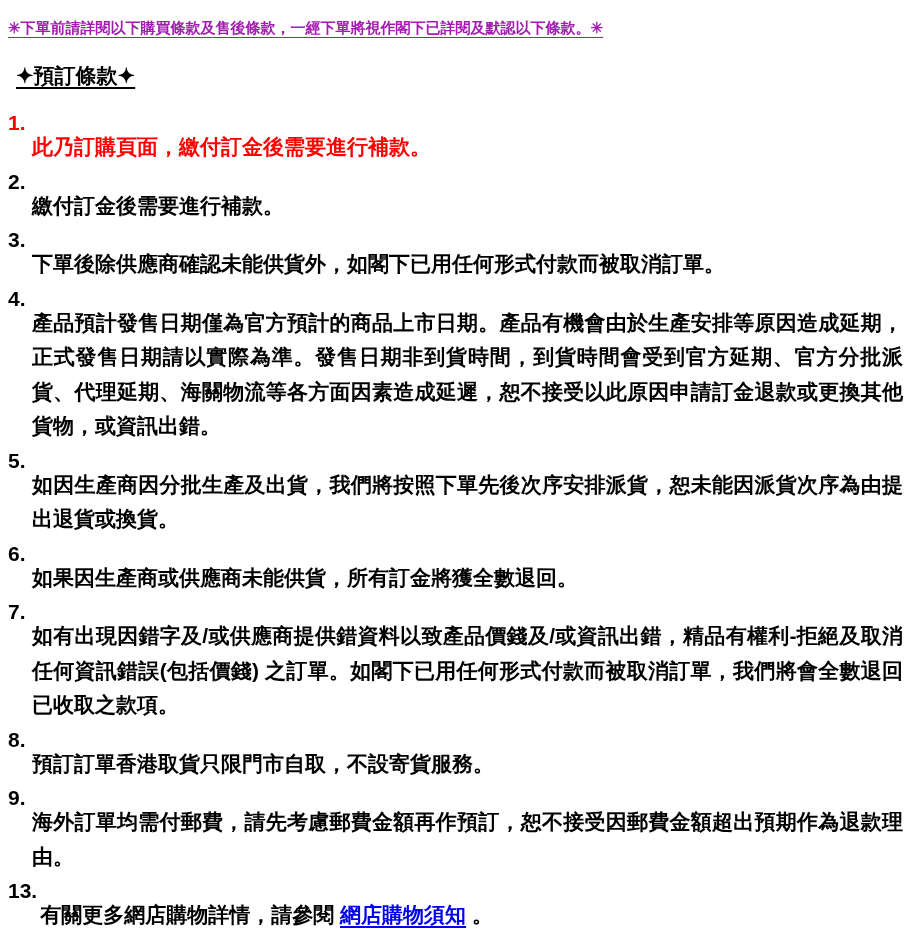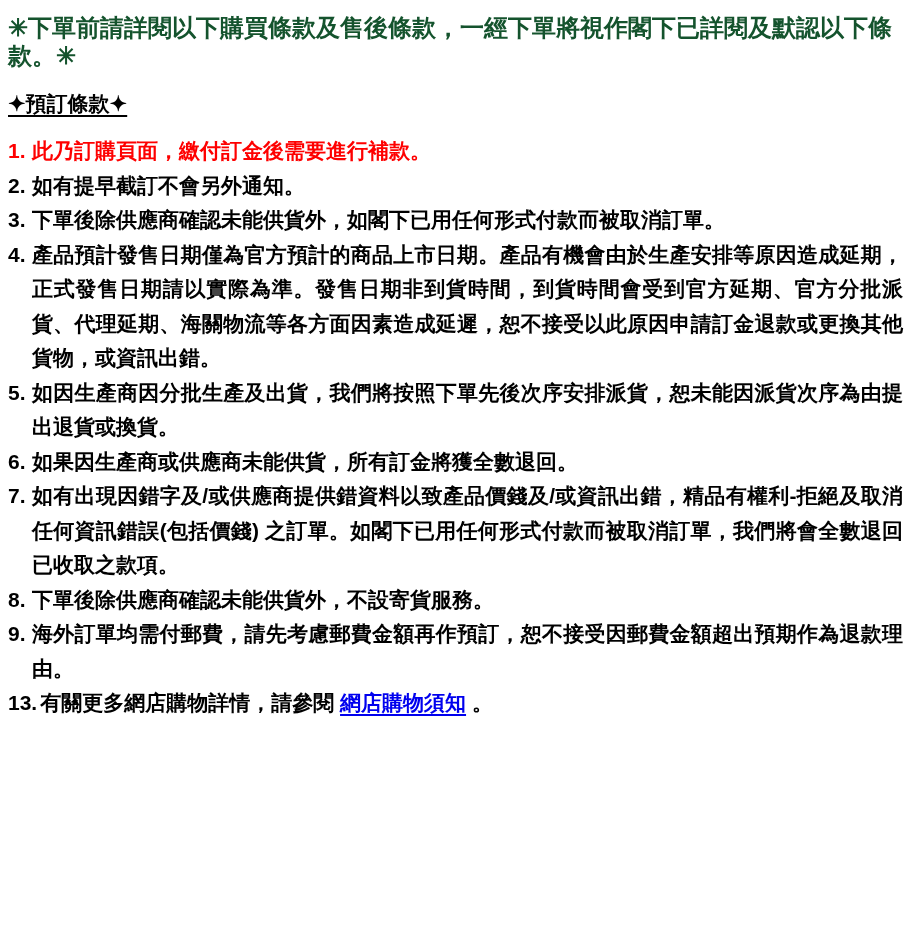--- a/index.html
+++ b/index.html
@@ -15,27 +15,28 @@
     color: #000000;
     box-sizing: border-box;
   }
   .doc {
     box-sizing: border-box;
     width: 913px;
     padding: 10px 10px 8px 8px;
   }
   .notice {
     margin: 4px 0 20px 0;
-    font-size: 24px;
+    font-size: 15px;
     line-height: 28px;
-    color: #14532d;
+    color: #a21caf;
+    text-decoration: underline;
     text-underline-offset: 4px;
   }
   .section-heading {
-    margin: 0;
+    margin: 8px;
     font-size: 21px;
     line-height: 28px;
     font-weight: bold;
   }
   .section-heading span {
     text-decoration: underline;
     text-underline-offset: 4px;
   }
   ol.terms {
     list-style: none;
@@ -50,20 +51,21 @@
   }
   ol.terms .num {
     flex: 0 0 auto;
     min-width: 21px;
     padding-right: 3px;
     white-space: pre;
   }
   ol.terms .body {
     flex: 1 1 auto;
     text-align: justify;
+    margin-top: 24px;
   }
   li.red { color: #fe0000; }
   .red-underline {
     color: #fe0000;
     text-decoration: underline;
     text-underline-offset: 4px;
   }
   .link {
     color: #0000ee;
     text-decoration: underline;
@@ -81,21 +83,21 @@
     <span>✦預訂條款✦</span>
   </h2>
 
   <ol class="terms" id="terms-list">
       <li class="term red">
         <span class="num">1.</span>
         <div class="body"><span>此乃訂購頁面，繳付訂金後需要進行補款。</span></div>
       </li>
       <li class="term">
         <span class="num">2.</span>
-        <div class="body"><span>如有提早截訂不會另外通知。</span></div>
+        <div class="body"><span>繳付訂金後需要進行補款。</span></div>
       </li>
       <li class="term">
         <span class="num">3.</span>
         <div class="body"><span>下單後除供應商確認未能供貨外，如閣下已用任何形式付款而被取消訂單。</span></div>
       </li>
       <li class="term">
         <span class="num">4.</span>
         <div class="body"><span>產品預計發售日期僅為官方預計的商品上市日期。產品有機會由於生產安排等原因造成延期，正式發售日期請以實際為準。發售日期非到貨時間，到貨時間會受到官方延期、官方分批派貨、代理延期、海關物流等各方面因素造成延遲，恕不接受以此原因申請訂金退款或更換其他貨物，或資訊出錯。</span></div>
       </li>
       <li class="term">
@@ -105,21 +107,21 @@
       <li class="term">
         <span class="num">6.</span>
         <div class="body"><span>如果因生產商或供應商未能供貨，所有訂金將獲全數退回。</span></div>
       </li>
       <li class="term">
         <span class="num">7.</span>
         <div class="body"><span>如有出現因錯字及/或供應商提供錯資料以致產品價錢及/或資訊出錯，精品有權利-拒絕及取消任何資訊錯誤(包括價錢) 之訂單。如閣下已用任何形式付款而被取消訂單，我們將會全數退回已收取之款項。</span></div>
       </li>
       <li class="term">
         <span class="num">8.</span>
-        <div class="body"><span>下單後除供應商確認未能供貨外，不設寄貨服務。</span></div>
+        <div class="body"><span>預訂訂單香港取貨只限門市自取，不設寄貨服務。</span></div>
       </li>
       <li class="term">
         <span class="num">9.</span>
         <div class="body"><span>海外訂單均需付郵費，請先考慮郵費金額再作預訂，恕不接受因郵費金額超出預期作為退款理由。</span></div>
       </li>
       <li class="term">
         <span class="num">13.</span>
         <div class="body"><span>有關更多網店購物詳情，請參閱 </span><span class="link">網店購物須知</span><span> 。</span></div>
       </li>
     </ol>

